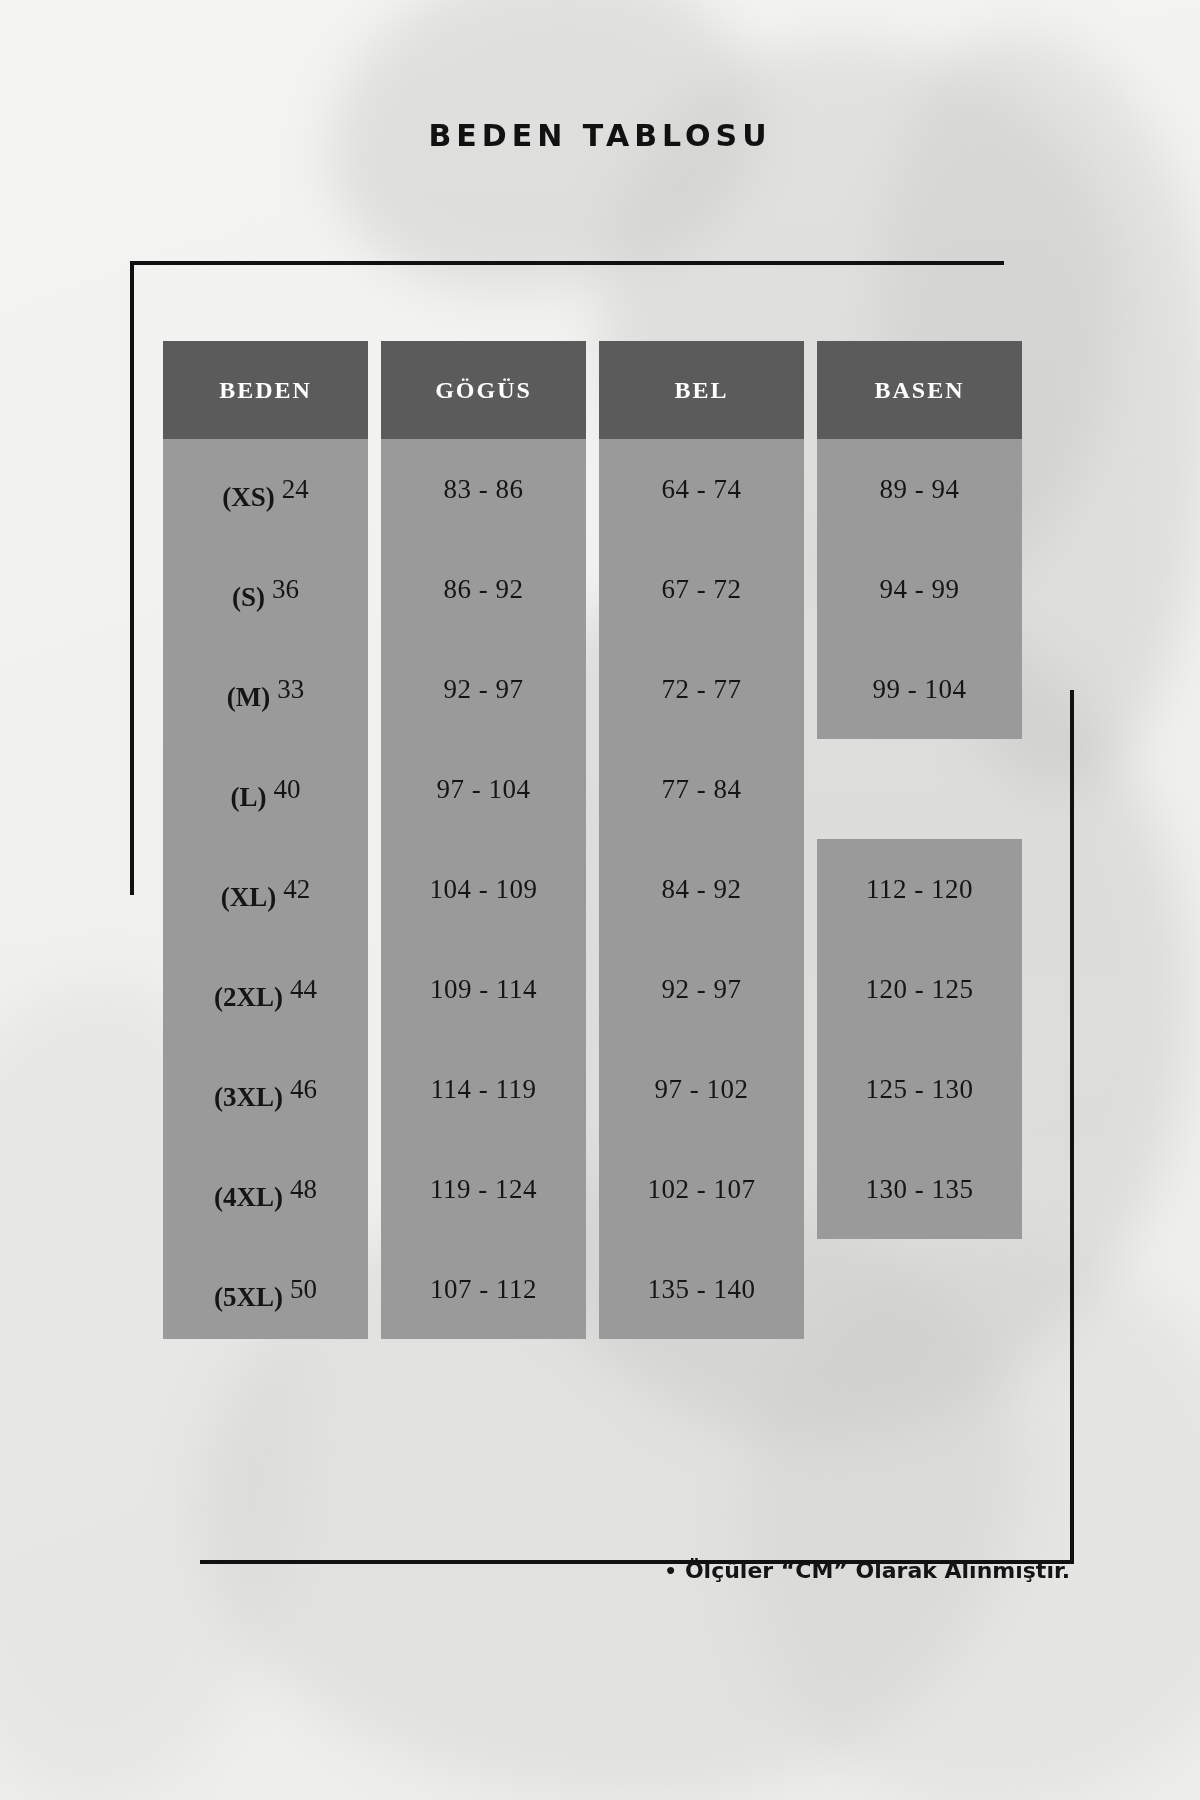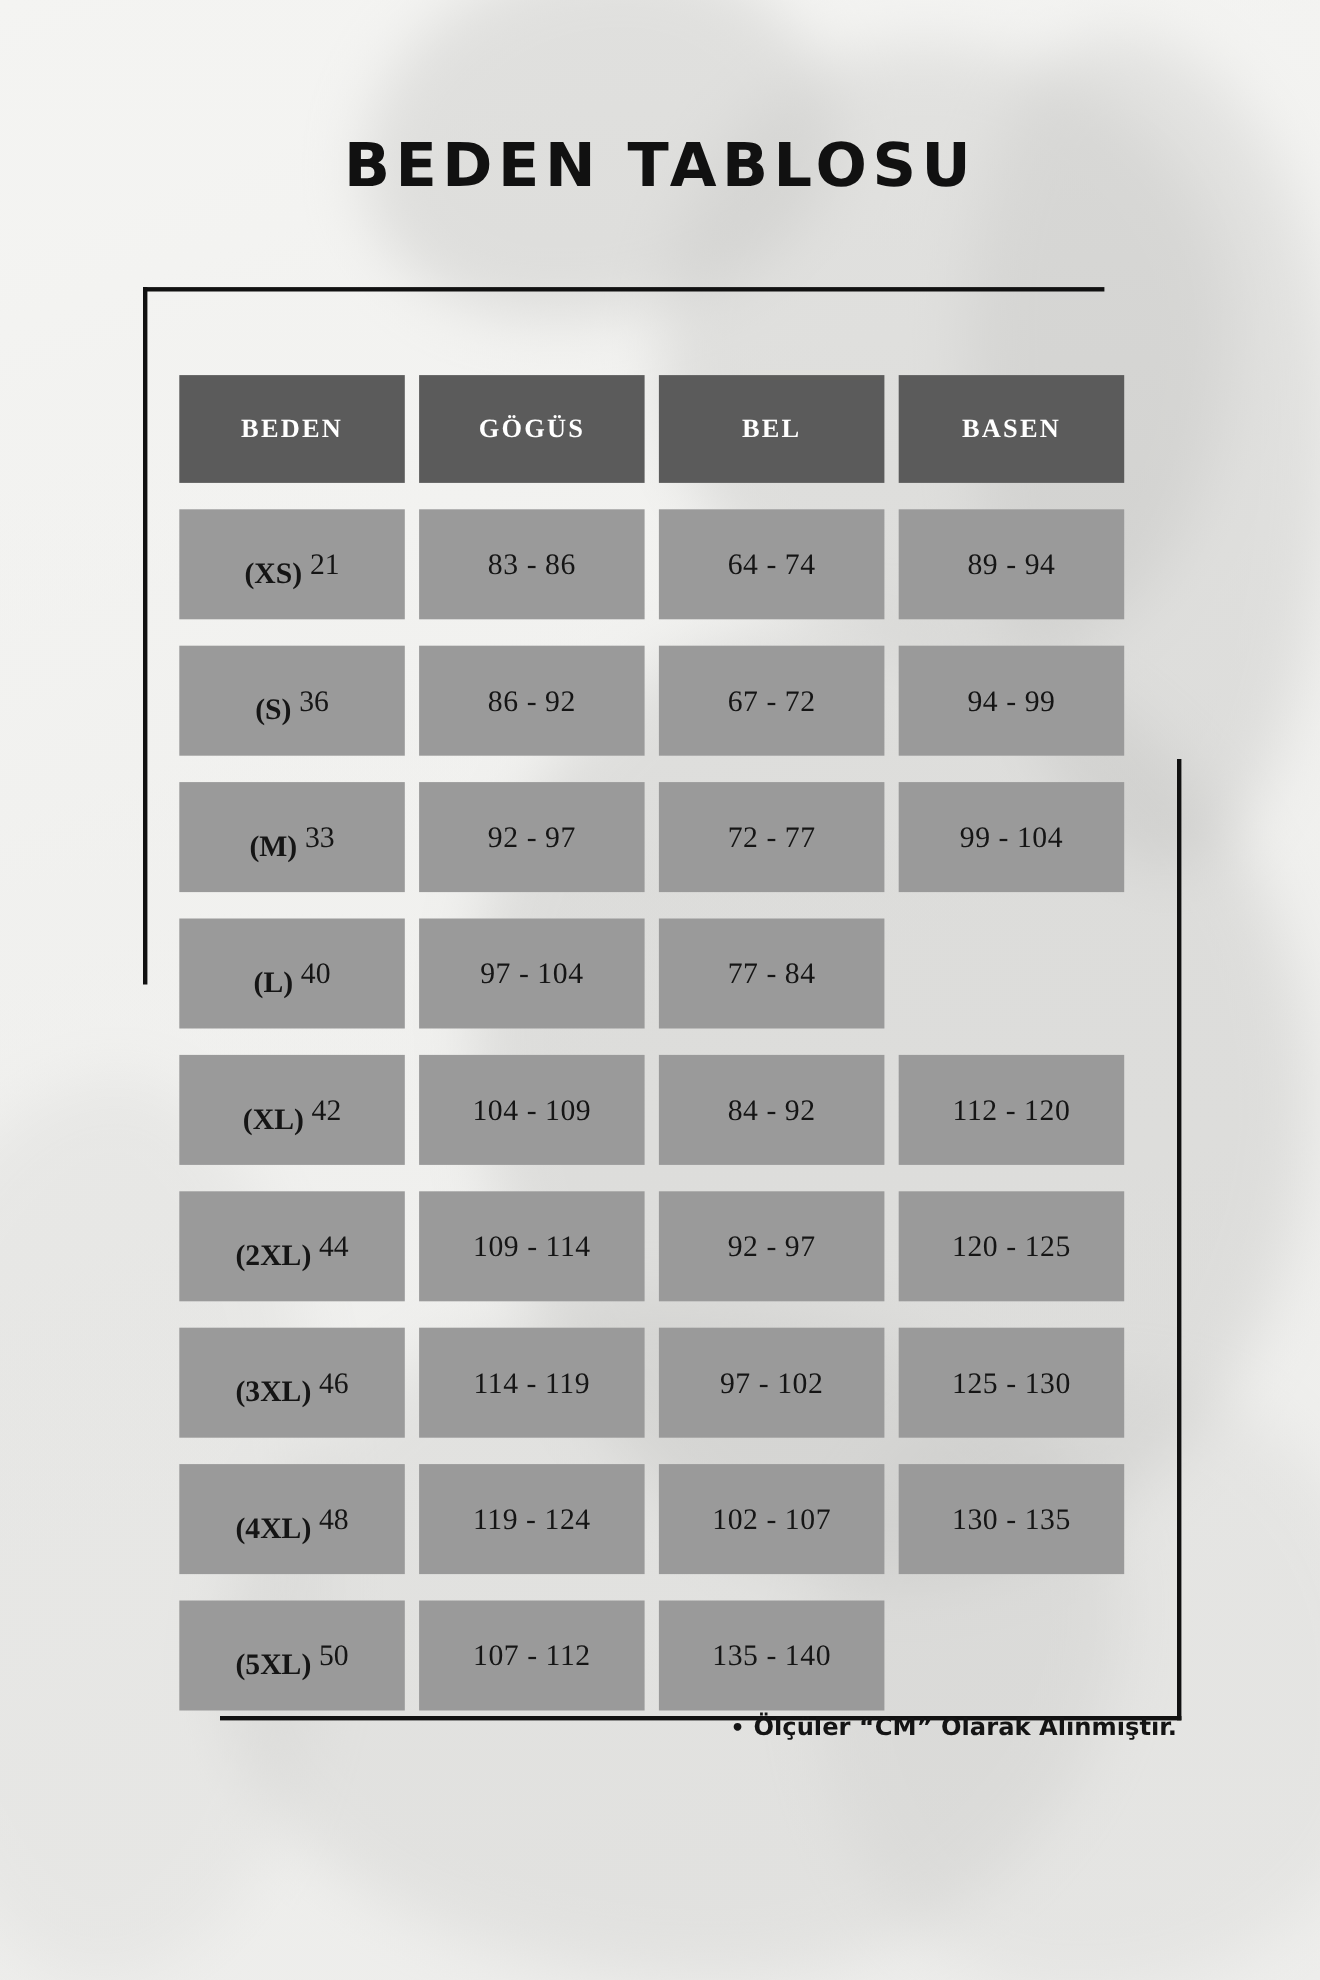--- a/index.html
+++ b/index.html
@@ -91,21 +91,21 @@
   }
 
   .title {
     position: absolute;
     top: 118px;
     left: 0;
     width: 1200px;
     text-align: center;
     font-family: "DejaVu Sans", sans-serif;
     font-weight: 700;
-    font-size: 55px;
+    font-size: 30px;
     letter-spacing: 5px;
     color: #111111;
   }
 
   
   .bracket {
     position: absolute;
     border-color: #111111;
     border-style: solid;
   }
@@ -124,21 +124,21 @@
     border-width: 0 4px 4px 0;
   }
 
   .table {
     position: absolute;
     left: 163px;
     top: 341px;
     width: 880px;
     display: flex;
     flex-direction: column;
-    gap: 24px;
+    gap: 0;
   }
   .row {
     display: flex;
     gap: 13px;
   }
   .cell {
     width: 205px;
     height: 100px;
     display: flex;
     align-items: center;
@@ -209,21 +209,21 @@
     <div class="row header">
       <div class="cell">BEDEN</div>
       <div class="cell">GÖGÜS</div>
       <div class="cell">BEL</div>
       <div class="cell">BASEN</div>
     </div>
 
     <div class="row">
       <div class="cell size-cell">
           <span class="size-code">(XS)</span>
-          <span>21</span>
+          <span>24</span>
         </div>
       <div class="cell">83 - 86</div>
       <div class="cell">64 - 74</div>
       <div class="cell">89 - 94</div>
     </div>
 
     <div class="row">
       <div class="cell size-cell">
           <span class="size-code">(S)</span>
           <span>36</span>

